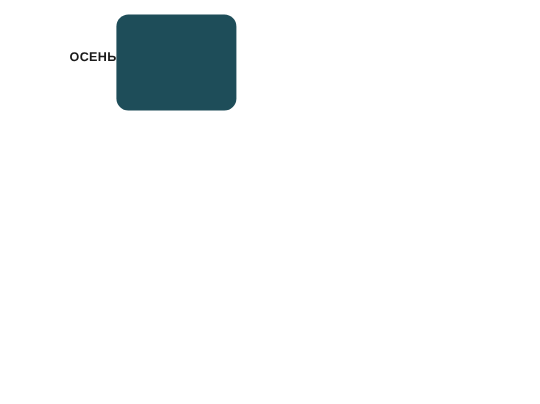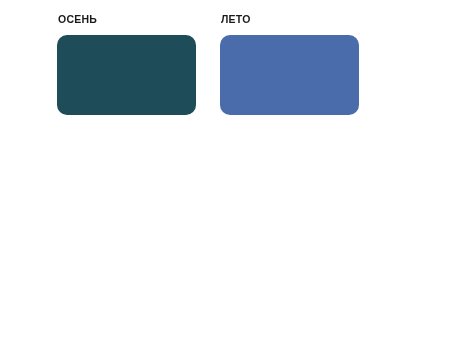--- a/index.html
+++ b/index.html
@@ -32,22 +32,22 @@
     width: 306px;
     display: grid;
     grid-template-columns: 140px 140px;
     grid-template-rows: auto auto;
     column-gap: 23px;
     row-gap: 22px;
   }
 
   .swatch-cell {
     display: flex;
-    flex-direction: column;
-    align-items: flex-start;
+    flex-direction: row;
+    align-items: center;
   }
 
   .swatch-label {
     font-size: 10.5px;
     font-weight: bold;
     color: #1a1a1a;
     letter-spacing: 0.25px;
     line-height: 14px;
     margin: 0 0 9px 1px;
     white-space: nowrap;
@@ -69,19 +69,15 @@
 
   <div class="swatch-grid">
 
     <div class="swatch-cell">
       <div class="swatch-label" style="color: rgb(26, 26, 26);">ОСЕНЬ</div>
       <div class="swatch-chip" style="background: rgb(30, 77, 89);"></div>
     </div>
 
 
 
-    <div class="swatch-cell">
-      <div class="swatch-label" style="color: rgb(26, 26, 26);">ЛЕТО</div>
-      <div class="swatch-chip" style="background: rgb(74, 108, 171);"></div>
-    </div>
 
   </div>
 </div>
 
 </body></html>

